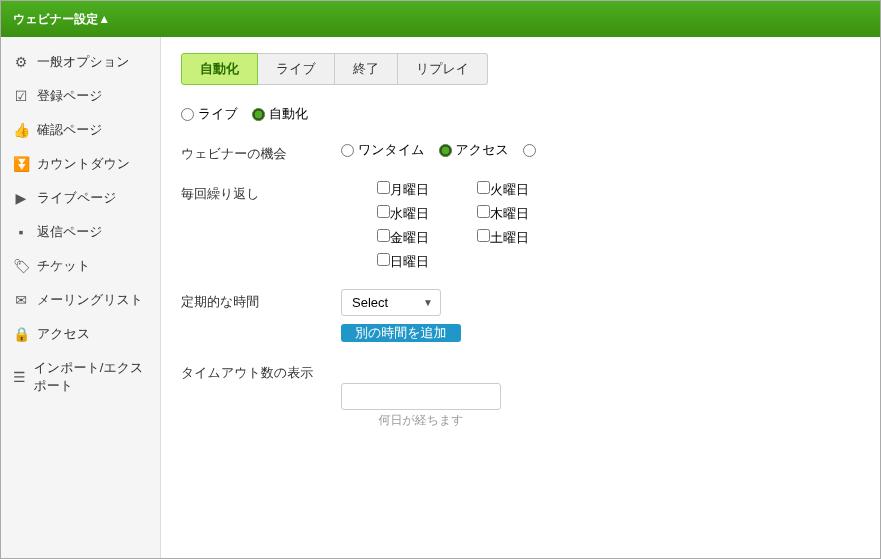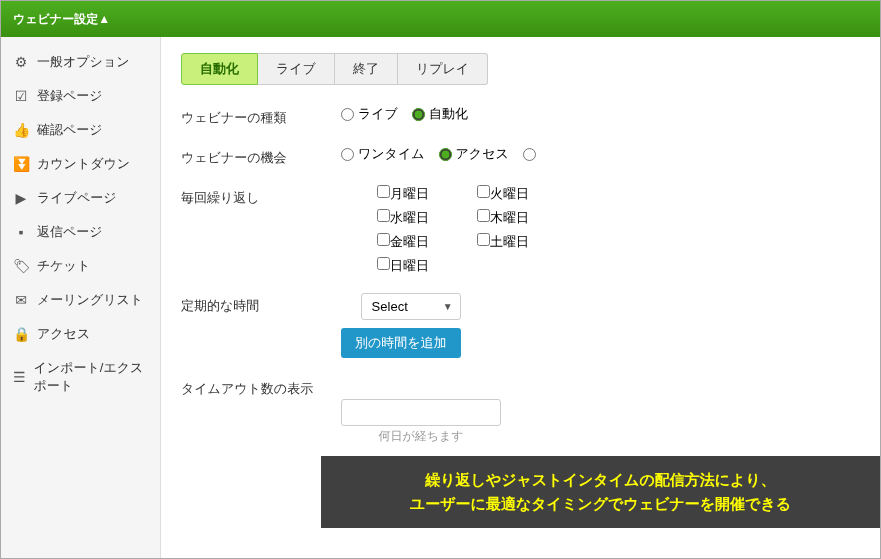--- a/index.html
+++ b/index.html
@@ -106,21 +106,21 @@
       font-size: 10px;
       color: #555;
     }
 
     
     .btn-add {
       background: #2196c8;
       color: #fff;
       border: none;
       border-radius: 3px;
-      padding: 6px 14px;
+      padding: 0 14px;
       font-size: 13px;
       cursor: pointer;
     }
 
     
     .overlay-text {
       position: absolute;
       bottom: 30px;
       left: 160px;
       right: 0;
@@ -210,21 +210,20 @@
 
       <div class="tabs">
 
       <div class="tab active">自動化</div>
           <div class="tab">ライブ</div>
           <div class="tab">終了</div>
           <div class="tab">リプレイ</div>
         </div>
 
       <div class="form-row">
-        <div class="form-label">ウェビナーの種類</div>
         <div class="form-control radio-group">
 
         <label class="radio-item">
               <input type="radio" name="webinar_type" style=""> 
               <span>ライブ</span>
             </label>
             <label class="radio-item">
               <input type="radio" name="webinar_type" checked="" style=""> 
               <span>自動化</span>
             </label>
@@ -279,38 +278,34 @@
             </label>
             <label class="checkbox-item">
               <input type="checkbox" style=""> 
               <span>日曜日</span>
             </label>
           </div>
       </div>
 
       <div class="form-row">
         <div class="form-label">定期的な時間</div>
-        <div class="form-control" style="flex-direction:column;align-items:flex-end;gap:8px;">
+        <div class="form-control" style="flex-direction:column;align-items:flex-start;gap:8px;">
           <div class="select-wrapper">
             <select>
               <option>Select</option>
             </select>
             <span class="select-arrow">▼</span>
           </div>
           <button class="btn-add">別の時間を追加</button>
         </div>
       </div>
 
       <div class="form-row">
         <div class="form-label">タイムアウト数の表示</div>
         <div style="display:flex;flex-direction:column;margin-top:23px;">
           <input class="days-input" type="text" value="" style="">
           <div class="days-hint">何日が経ちます</div>
         </div>
       </div>
 
-      <div class="overlay-text">
-        <div>繰り返しやジャストインタイムの配信方法により、</div>
-        <div>ユーザーに最適なタイミングでウェビナーを開催できる</div>
-      </div>
     </div>
   </div>
 </div>
 
 </body></html>

